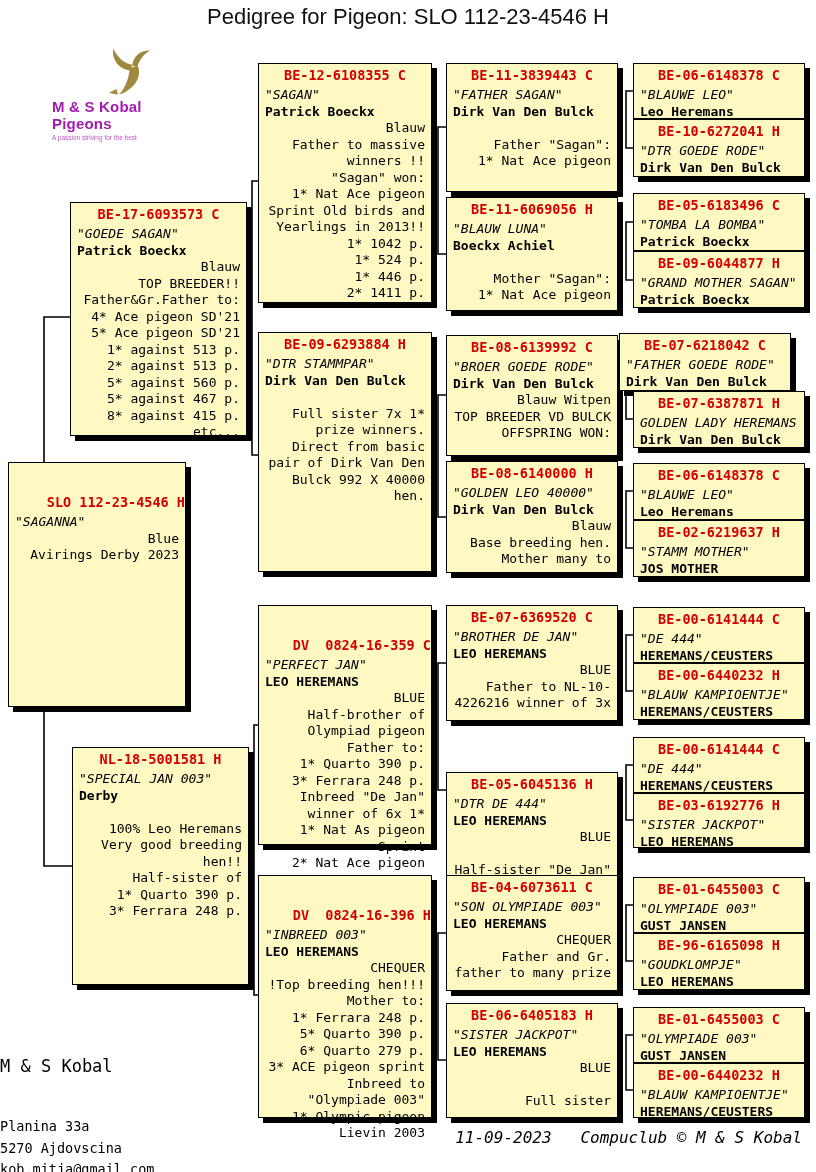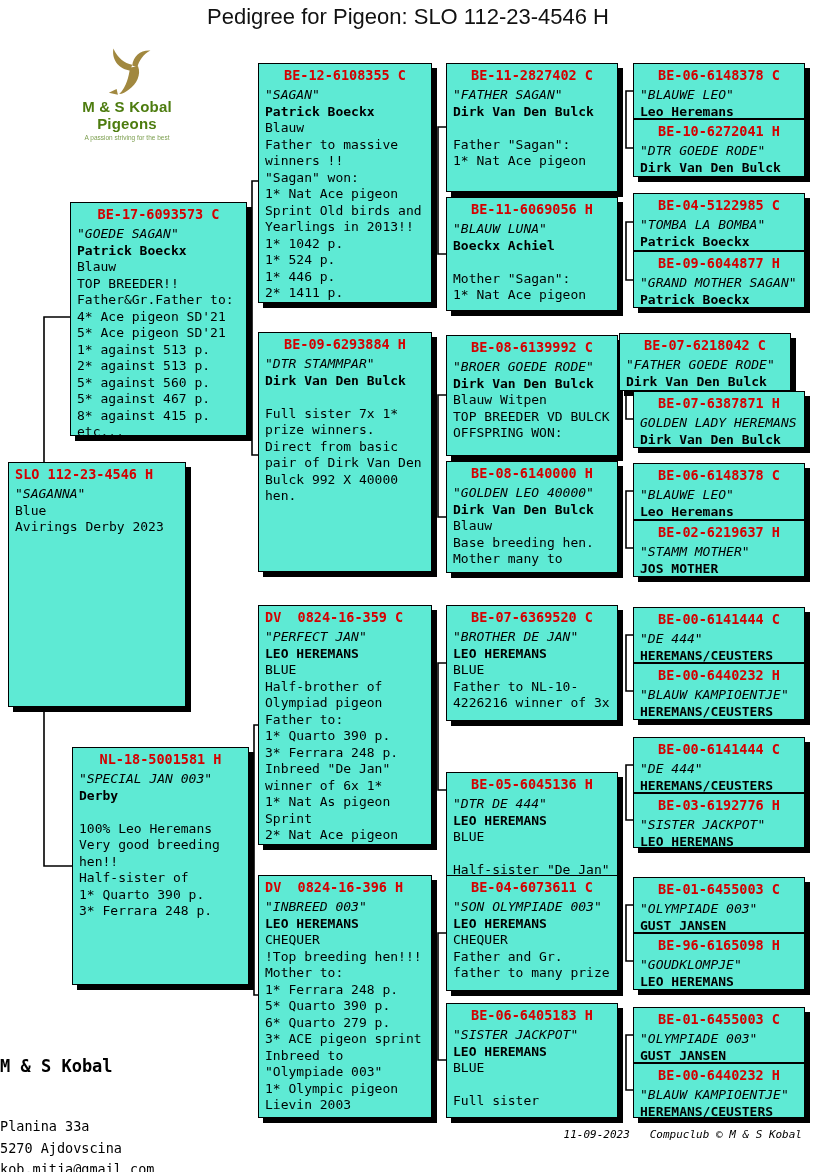--- a/index.html
+++ b/index.html
@@ -7,48 +7,48 @@
     width:816px;height:1172px;position:relative;background:#ffffff;
     font-family:"DejaVu Sans Mono","Liberation Mono",monospace;
     overflow:hidden;color:#000;
   }
   .page-title{
     position:absolute;top:4px;left:0;width:816px;text-align:center;
     font-family:"Liberation Sans","DejaVu Sans",sans-serif;
     font-size:22px;color:#111;
   }
   
-  .logo{position:absolute;left:52px;top:46px;width:150px;text-align:center;color:#4d7c0f;}
+  .logo{position:absolute;left:52px;top:46px;width:150px;text-align:left;color:#a21caf;}
   .logo svg{display:block;margin:0 auto;}
   .logo .brand{font-family:"Liberation Sans","DejaVu Sans",sans-serif;font-weight:bold;font-size:15px;letter-spacing:.2px;}
   .logo .tagline{font-family:"Liberation Sans",sans-serif;font-size:6.5px;opacity:.75;filter:blur(.4px);margin-top:2px;}
   
   svg.connectors{position:absolute;left:0;top:0;z-index:0;}
   
   .pbox{
-    position:absolute;z-index:1;background:#5eead4;border:1px solid #000;
+    position:absolute;z-index:1;background:#fef9c3;border:1px solid #000;
     box-shadow:5px 5px 0 #000;box-sizing:border-box;font-size:13px;line-height:16.5px;
   }
   .ring{
     color:#d40000;font-weight:bold;font-size:13.5px;line-height:17px;
     text-align:center;padding-top:3px;white-space:pre;
   }
-  .leftring .ring{text-align:left;padding-left:6px;}
+  .leftring .ring{text-align:right;padding-left:6px;margin-top:28px;}
   .pname{font-style:italic;padding:3px 6px 0 6px;white-space:pre;}
   .breeder{font-weight:bold;padding:0 6px;white-space:pre;}
-  .info{padding:0 6px;white-space:pre;}
+  .info{padding:0 6px;white-space:pre;text-align:right;}
   .small{line-height:17px;}
   .small .pname{padding-top:2px;}
   
   .contact{position:absolute;left:0px;top:1016px;white-space:pre;}
-  .contact .cname{font-weight:bold;font-size:17px;line-height:24px;}
+  .contact .cname{font-weight:normal;font-size:17px;line-height:24px;}
   .contact .clines{font-size:13.5px;line-height:21.5px;}
   
   .footer{
-    position:absolute;right:14px;top:1128px;font-size:11px;font-style:italic;white-space:pre;
+    position:absolute;right:14px;top:1128px;font-size:16px;font-style:italic;white-space:pre;
   }
 </style>
 </head>
 <body>
 
 <div class="page-title">Pedigree for Pigeon: SLO 112-23-4546 H</div>
 
 <div class="logo">
   <svg width="66" height="52" viewBox="0 0 100 80">
     <g fill="#a1883f">
@@ -173,21 +173,21 @@
 5* Quarto 390 p.
 6* Quarto 279 p.
 3* ACE pigeon sprint
 Inbreed to
 "Olympiade 003"
 1* Olympic pigeon
 Lievin 2003</div>
 </div>
 
 <div class="pbox" style="left:446px;top:63px;width:172px;height:129px">
-  <div class="ring">BE-11-2827402 C</div>
+  <div class="ring">BE-11-3839443 C</div>
   <div class="pname">"FATHER SAGAN"</div>
   <div class="breeder">Dirk Van Den Bulck</div>
   <div class="info">
 Father "Sagan":
 1* Nat Ace pigeon</div>
 </div>
 <div class="pbox" style="left:446px;top:197px;width:172px;height:114px">
   <div class="ring">BE-11-6069056 H</div>
   <div class="pname">"BLAUW LUNA"</div>
   <div class="breeder">Boeckx Achiel</div>
@@ -248,21 +248,21 @@
   <div class="ring">BE-06-6148378 C</div>
   <div class="pname">"BLAUWE LEO"</div>
   <div class="breeder">Leo Heremans</div>
 </div>
 <div class="pbox small" style="left:633px;top:119px;width:172px;height:58px">
   <div class="ring">BE-10-6272041 H</div>
   <div class="pname">"DTR GOEDE RODE"</div>
   <div class="breeder">Dirk Van Den Bulck</div>
 </div>
 <div class="pbox small" style="left:633px;top:193px;width:172px;height:58px">
-  <div class="ring">BE-04-5122985 C</div>
+  <div class="ring">BE-05-6183496 C</div>
   <div class="pname">"TOMBA LA BOMBA"</div>
   <div class="breeder">Patrick Boeckx</div>
 </div>
 <div class="pbox small" style="left:633px;top:251px;width:172px;height:57px">
   <div class="ring">BE-09-6044877 H</div>
   <div class="pname">"GRAND MOTHER SAGAN"</div>
   <div class="breeder">Patrick Boeckx</div>
 </div>
 <div class="pbox small" style="left:619px;top:333px;width:172px;height:58px">
   <div class="ring">BE-07-6218042 C</div>

